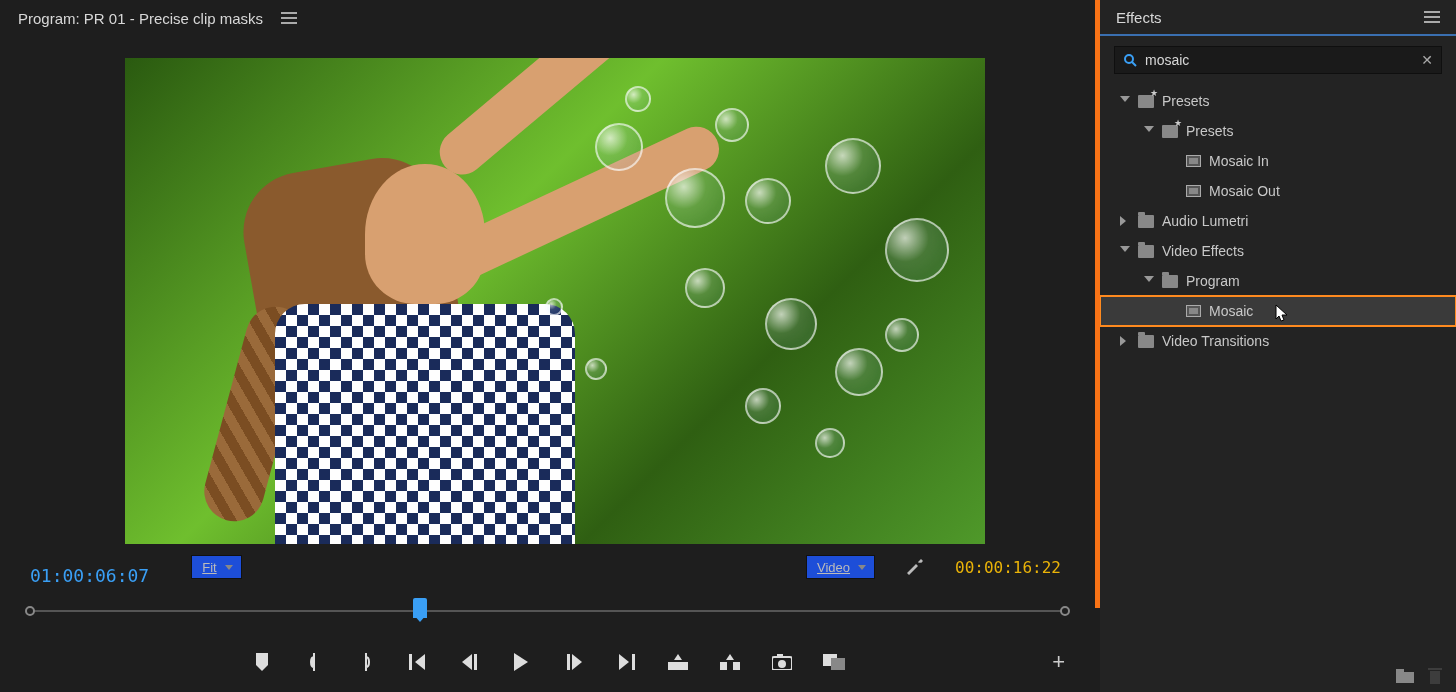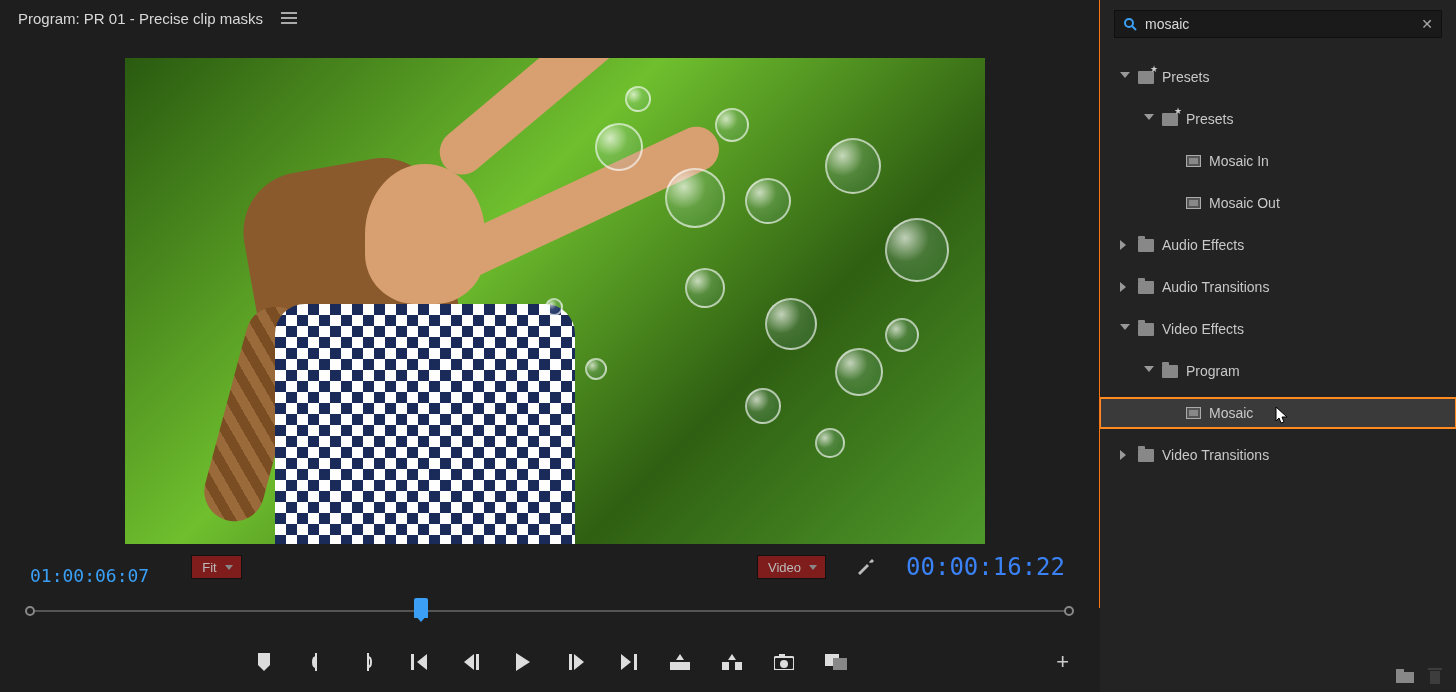--- a/index.html
+++ b/index.html
@@ -11,21 +11,21 @@
     color: #c8c8c8;
     font-size: 14px;
     overflow: hidden;
     display: flex;
   }
   .program-panel {
     width: 1100px;
     height: 608px;
     background: #1e1e1e;
     position: relative;
-    border-right: 1px solid #f97316;
+    border-right: 5px solid #f97316;
   }
   .effects-panel {
     flex: 1;
     background: #232323;
     height: 692px;
     display: flex;
     flex-direction: column;
   }
   
   .panel-header {
@@ -131,32 +131,33 @@
     position: absolute;
     left: 0; right: 0;
     top: 552px;
     height: 30px;
     display: flex;
     align-items: center;
     padding: 0 30px;
     gap: 12px;
   }
   .timecode-current { color: #3a9ff5; font-size: 18px; font-family: monospace; margin-top: 16px;}
-  .timecode-duration { color: #3b82f6; font-size: 24px; font-family: monospace; margin-left: auto; margin-right: 4px;}
+  .timecode-duration { color: #eab308; font-size: 16px; font-family: monospace; margin-left: auto; margin-right: 4px;}
   .dropdown {
-    background: #7f1d1d;
+    background: #1d4ed8;
     border: 1px solid #111;
     height: 24px;
     padding: 0 24px 0 10px;
     display: flex;
     align-items: center;
     position: relative;
     font-size: 13px;
     color: #bbb;
     margin-left: 30px;
+    text-decoration: underline;
   }
   .dropdown::after {
     content: "";
     position: absolute;
     right: 8px; top: 9px;
     border-left: 4px solid transparent;
     border-right: 4px solid transparent;
     border-top: 5px solid #888;
   }
   .wrench {
@@ -256,21 +257,20 @@
   .tree { flex: 1; overflow: auto; padding: 4px 0; }
   .tree-row {
     display: flex;
     align-items: center;
     height: 30px;
     color: #c8c8c8;
     font-size: 14px;
     cursor: pointer;
     gap: 8px;
     padding-right: 8px;
-    margin-top: 12px;
   }
   .tree-row.selected {
     background: #3a3a3a;
     outline: 2px solid #ff8a1f;
     outline-offset: -1px;
   }
   .arrow {
     width: 10px; height: 10px;
     display: inline-block;
   }
@@ -471,20 +471,30 @@
         <svg width="22" height="16">
           <rect x="0" y="0" width="14" height="12" fill="#ddd"></rect>
           <rect x="8" y="4" width="14" height="12" fill="#888"></rect>
         </svg>
       </span>
     <span class="plus-btn">+</span>
   </div>
 </div>
 
 <div class="effects-panel">
+  <div class="effects-header">
+    <span class="title">Effects</span>
+    <span class="menu-icon">
+      <svg width="16" height="12" viewBox="0 0 16 12">
+          <rect width="16" height="2" fill="#aaa"></rect>
+          <rect y="5" width="16" height="2" fill="#aaa"></rect>
+          <rect y="10" width="16" height="2" fill="#aaa"></rect>
+        </svg>
+    </span>
+  </div>
 
   <div class="search-row">
     <span class="mag">
       <svg width="14" height="14" viewBox="0 0 14 14">
           <circle cx="6" cy="6" r="4" fill="none" stroke="#3a9ff5" stroke-width="2"></circle>
           <line x1="9" y1="9" x2="13" y2="13" stroke="#3a9ff5" stroke-width="2"></line>
         </svg>
     </span>
     <input type="text" value="mosaic" style="">
     <span class="clear">✕</span>
@@ -507,26 +517,21 @@
       <span>Mosaic In</span>
     </div>
     <div class="tree-row indent-3">
       <span style="width:10px"></span>
       <span class="fx-icon"></span>
       <span>Mosaic Out</span>
     </div>
     <div class="tree-row indent-1">
       <span class="arrow right"></span>
       <span class="folder-icon"></span>
-      <span>Audio Effects</span>
-    </div>
-    <div class="tree-row indent-1">
-      <span class="arrow right"></span>
-      <span class="folder-icon"></span>
-      <span>Audio Transitions</span>
+      <span>Audio Lumetri</span>
     </div>
     <div class="tree-row indent-1">
       <span class="arrow down"></span>
       <span class="folder-icon"></span>
       <span>Video Effects</span>
     </div>
     <div class="tree-row indent-2">
       <span class="arrow down"></span>
       <span class="folder-icon"></span>
       <span>Program</span>

